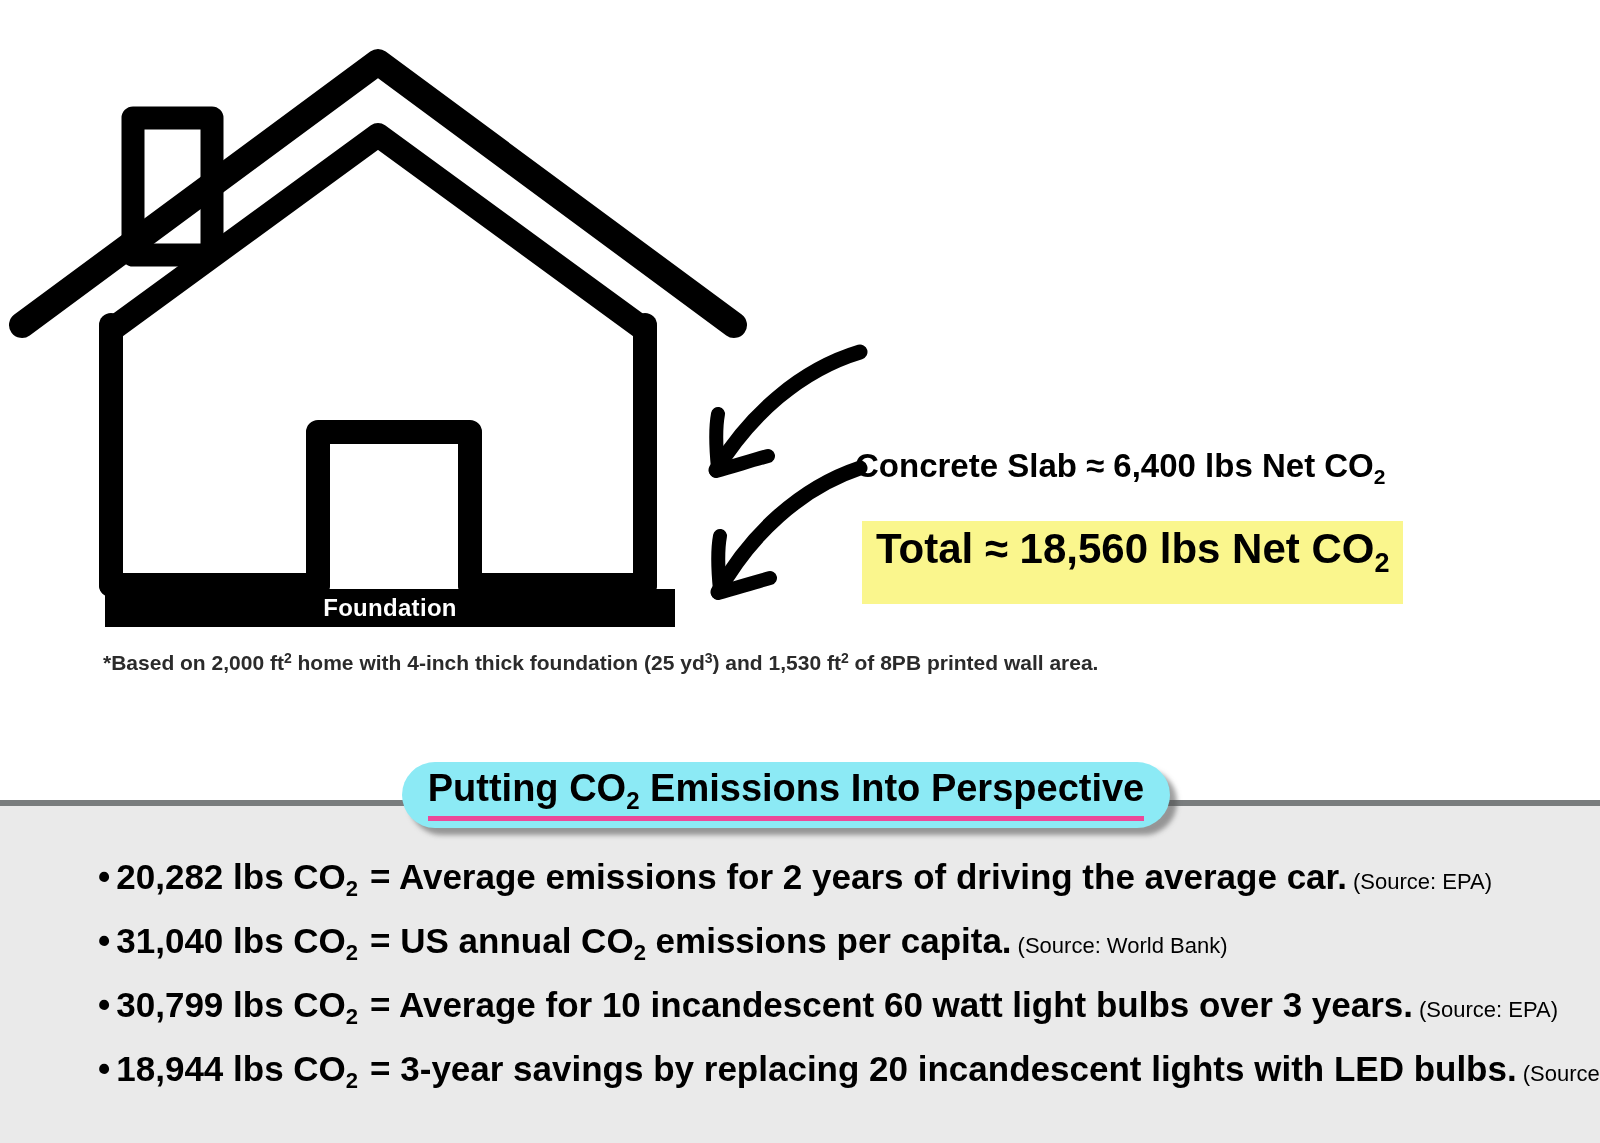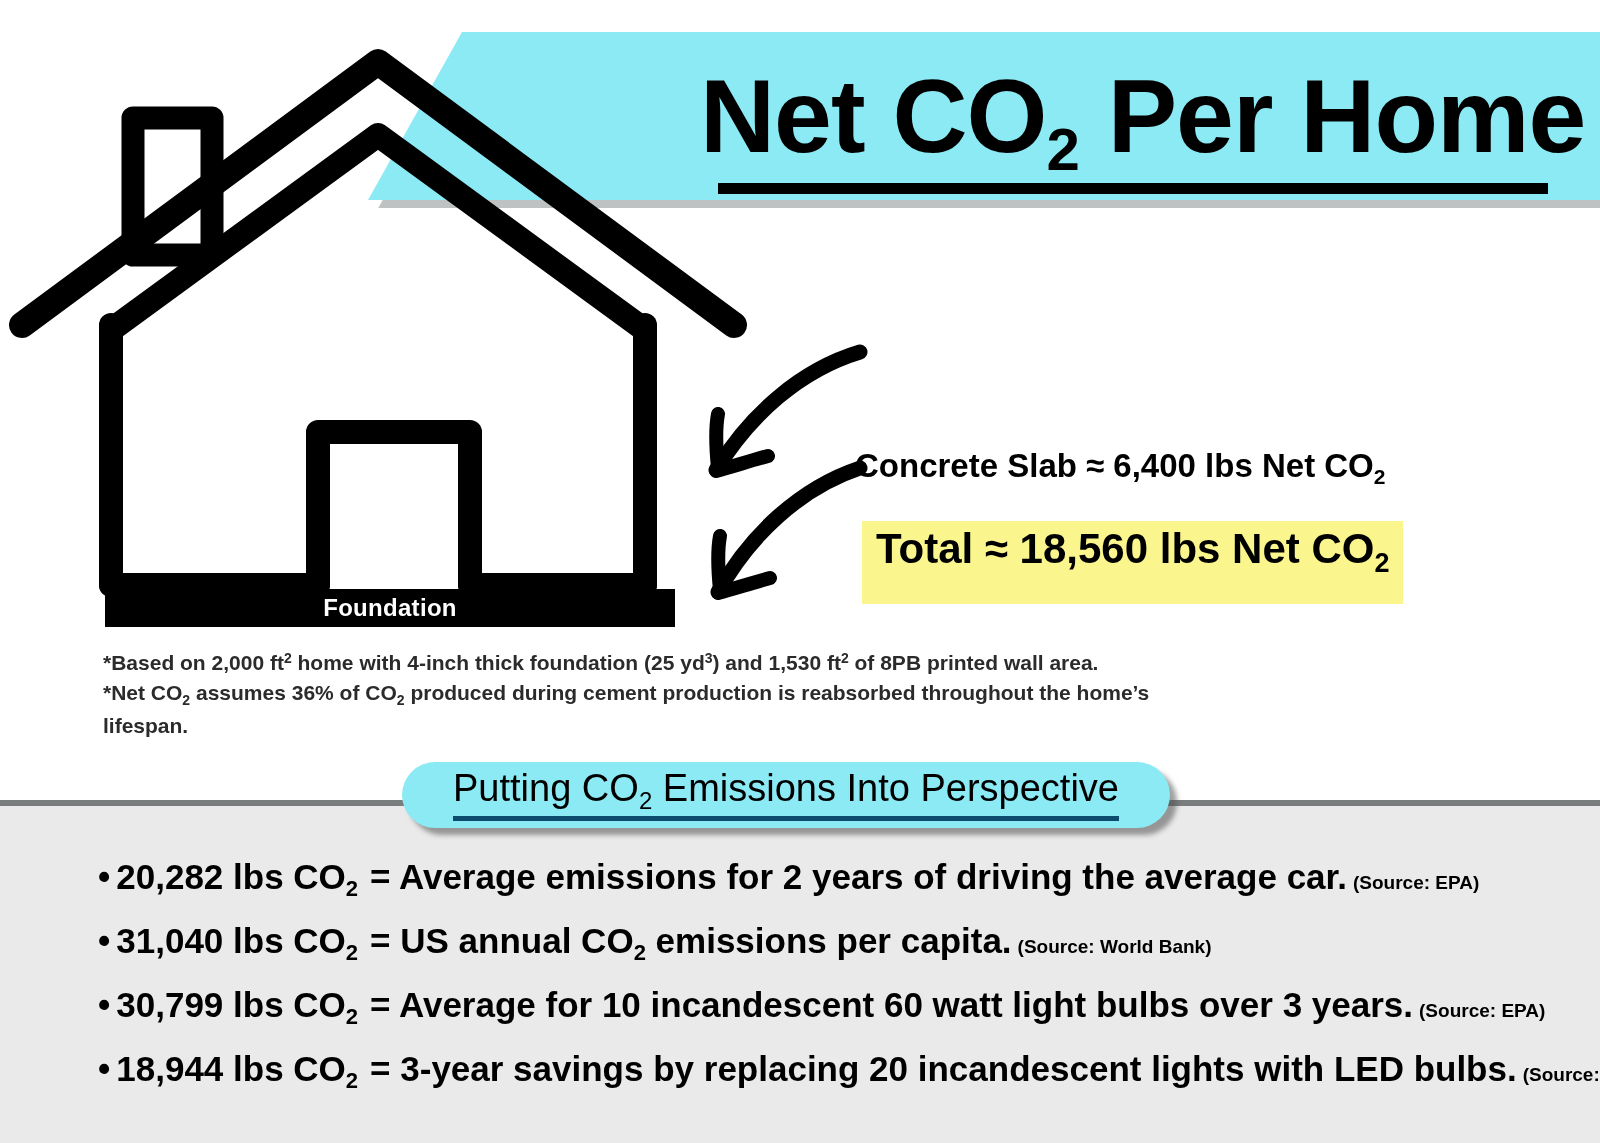--- a/index.html
+++ b/index.html
@@ -187,24 +187,24 @@
     height: 66px;
     background: #8CEAF5;
     border-radius: 40px;
     box-shadow: 7px 7px 5px rgba(80,80,80,0.55);
     display: flex;
     align-items: center;
     justify-content: center;
   }
   #perspective-text {
     font-size: 38px;
-    font-weight: normal;
-    color: #000000;
-    white-space: nowrap;
-    border-bottom: 5px solid #0c4a6e;
+    font-weight: bold;
+    color: #000000;
+    white-space: nowrap;
+    border-bottom: 5px solid #ec4899;
     padding-bottom: 2px;
     line-height: 1.05;
   }
   #perspective-text .sub {
     font-size: 24px;
     vertical-align: -0.35em;
   }
 
   
   #bullets {
@@ -226,38 +226,30 @@
   }
   .bullet-row .sub {
     font-size: 22px;
     vertical-align: -0.34em;
   }
   .bullet-row .gap {
     display: inline-block;
     width: 12px;
   }
   .bullet-row .source {
-    font-size: 19px;
-    font-weight: bold;
+    font-size: 22px;
+    font-weight: normal;
     margin-left: 6px;
   }
 </style>
 </head>
 <body>
 
 <div id="stage">
 
-  <div id="title-banner">
-    <svg width="1600" height="180" viewBox="0 0 1600 180">
-      <polygon points="462,8 1600,8 1600,176 368,176" fill="#8b8f90" opacity="0.55" transform="translate(8,8)"></polygon>
-      <polygon points="462,4 1600,4 1600,172 368,172" fill="#8CEAF5"></polygon>
-    </svg>
-    <div id="title-text"><span>Net CO</span><span class="sub">2</span><span> Per Home</span></div>
-    <div id="title-underline"></div>
-  </div>
 
   <div id="house-graphic">
     <svg width="780" height="580" viewBox="0 0 780 580">
 
       <path d="M 133,78 L 133,215 L 212,215 L 212,78 Z" fill="none" stroke="#000000" stroke-width="23" stroke-linejoin="round"></path>
 
       <path d="M 22,285 L 378,22 L 734,285" fill="none" stroke="#000000" stroke-width="26" stroke-linecap="round" stroke-linejoin="round"></path>
 
       <path d="M 111,290 L 378,95 L 645,290" fill="none" stroke="#000000" stroke-width="24" stroke-linejoin="round"></path>
 
@@ -290,21 +282,20 @@
     </svg>
   </div>
 
 
   <div class="callout" id="callout-slab"><span>Concrete Slab  ≈   6,400 lbs Net CO</span><span class="sub">2</span></div>
 
   <div id="total-box"><span>Total  ≈ 18,560 lbs Net CO</span><span class="sub">2</span></div>
 
   <div id="footnotes">
     <div><span>*Based on 2,000 ft</span><span class="sup">2</span><span> home with 4-inch thick foundation (25 yd</span><span class="sup">3</span><span>) and 1,530 ft</span><span class="sup">2</span><span> of 8PB printed wall area.</span></div>
-    <div><span>*Net CO</span><span class="sub">2</span><span> assumes 36% of CO</span><span class="sub">2</span><span> produced during cement production is reabsorbed throughout the home’s lifespan.</span></div>
   </div>
 
   <div id="divider"></div>
   <div id="grey-panel"></div>
 
   <div id="perspective-pill">
     <span id="perspective-text"><span>Putting CO</span><span class="sub">2</span><span> Emissions Into Perspective</span></span>
   </div>
 
   <div id="bullets">

